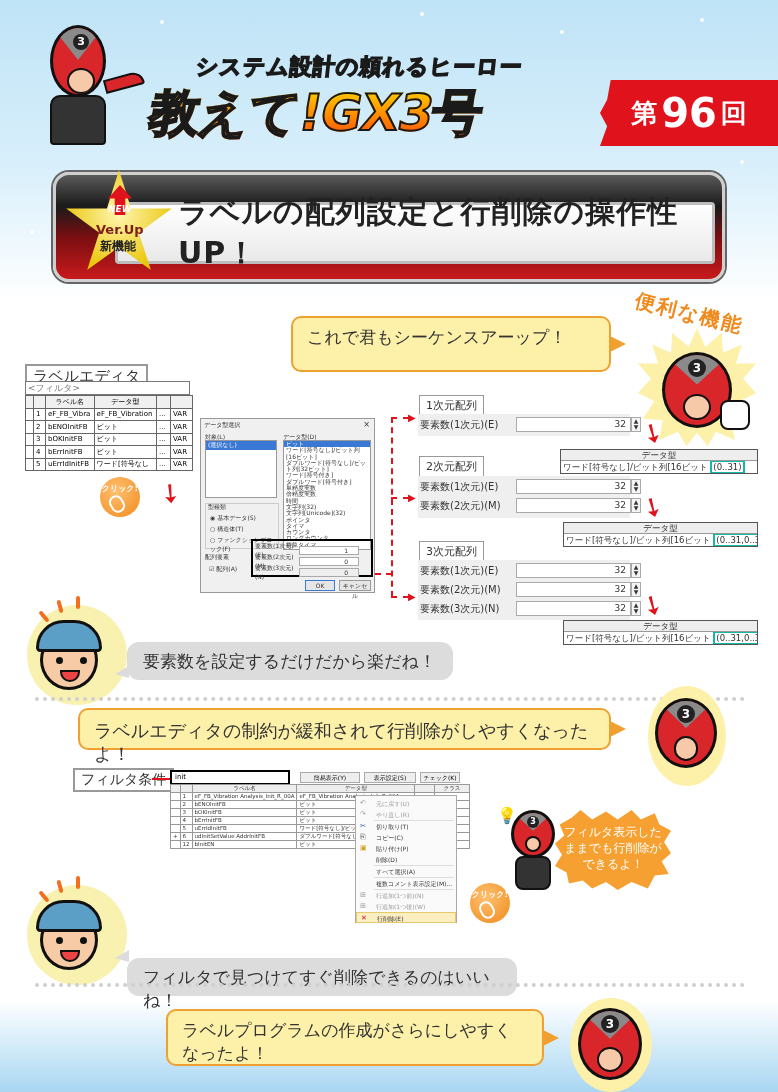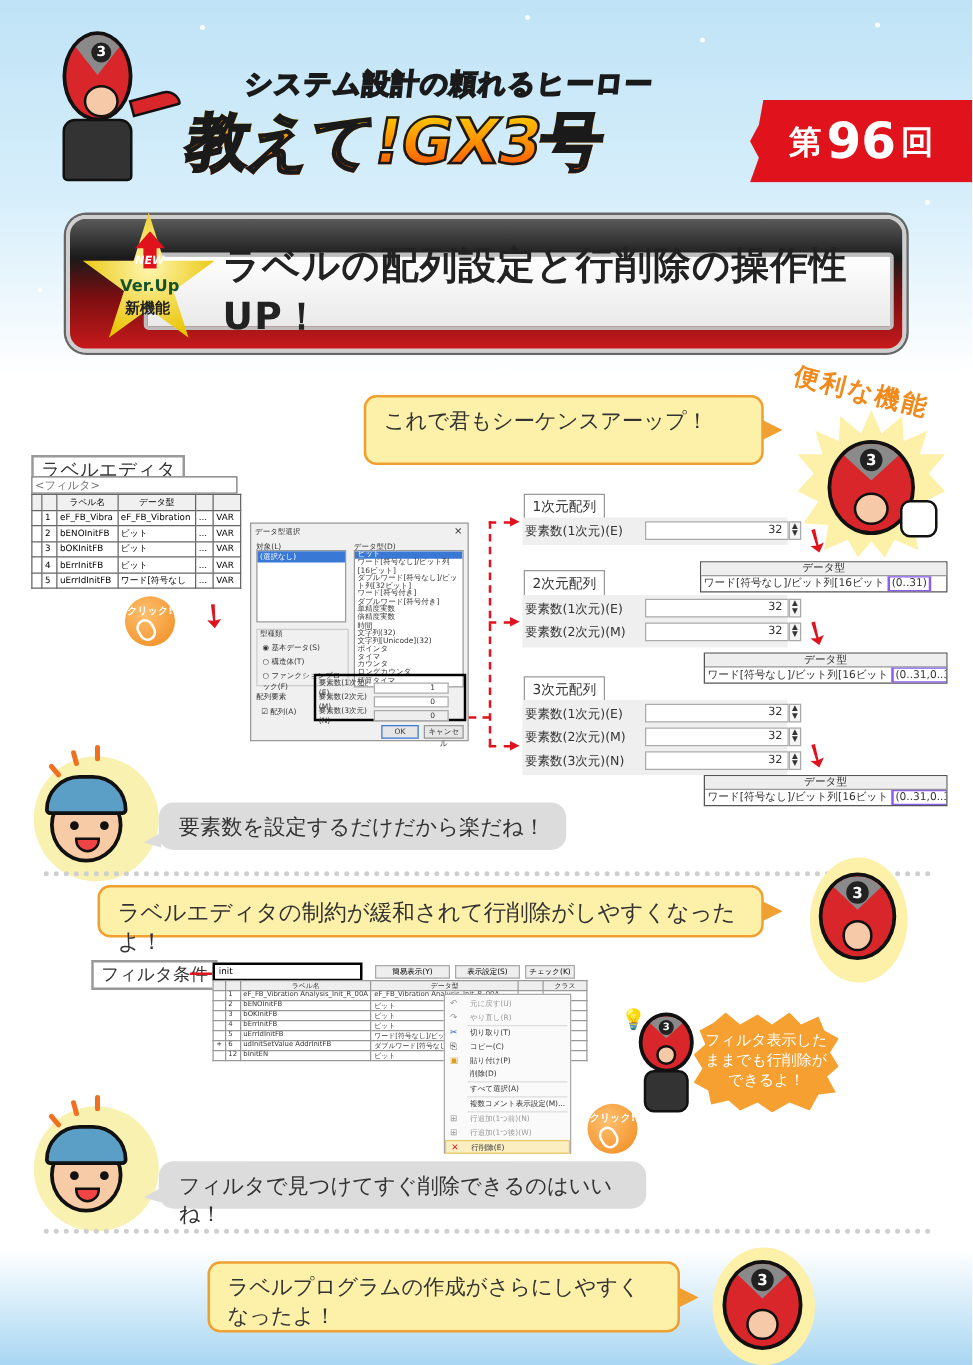--- a/index.html
+++ b/index.html
@@ -21,21 +21,21 @@
 .episode{left:600px;top:80px;width:178px;height:66px;background:#e0121c;clip-path:polygon(6% 0,100% 0,100% 100%,0 100%,4% 70%,0 50%,4% 30%);color:#fff;display:flex;align-items:center;justify-content:center;gap:4px}
 .episode .a{font-size:26px;font-weight:bold}
 .episode .b{font-size:40px;font-weight:bold}
 
 .banner{left:53px;top:172px;width:672px;height:110px;border-radius:16px;background:linear-gradient(180deg,#5a5a5a 0%,#1a1a1a 30%,#7a0e10 60%,#c81a1c 100%);border:3px solid #cfcfcf;box-shadow:0 0 0 2px #666}
 .banner-inner{left:115px;top:202px;width:600px;height:62px;background:linear-gradient(180deg,#fff,#e9e9e9);border:3px solid #bdbdbd;border-radius:4px;display:flex;align-items:center;padding-left:60px}
 .banner-title{font-size:30px;font-weight:bold;color:#222;letter-spacing:1px}
 .starbadge{left:64px;top:170px;width:110px;height:110px;background:radial-gradient(circle at 50% 40%,#fff6b0,#e8c300 70%,#b89300);clip-path:polygon(50% 0%,61% 35%,98% 35%,68% 57%,79% 91%,50% 70%,21% 91%,32% 57%,2% 35%,39% 35%);}
 .badge-arrow{left:108px;top:185px;width:24px;height:30px;background:#e0121c;clip-path:polygon(50% 0,100% 45%,72% 45%,72% 100%,28% 100%,28% 45%,0 45%)}
 .badge-new{left:108px;top:204px;font-size:9px;font-weight:bold;color:#fff;font-style:italic}
-.badge-ver{left:96px;top:222px;font-size:13px;font-weight:bold;color:#14532d}
+.badge-ver{left:96px;top:222px;font-size:13px;font-weight:bold;color:#7f1d1d}
 .badge-sub{left:100px;top:238px;font-size:12px;font-weight:bold;color:#222}
 
 .bubble-y{background:#fdf0a8;border:2px solid #f0a030;border-radius:10px;color:#333;font-size:17px;line-height:23px;padding:8px 14px}
 .bubble-g{background:#dcdcdc;border-radius:12px;color:#333;font-size:17px;padding:8px 16px}
 
 .benri{left:620px;top:300px;width:150px;height:150px}
 .sun{position:absolute;left:18px;top:28px;width:118px;height:118px;background:#fdf0a8;clip-path:polygon(50% 0,57% 16%,71% 4%,72% 21%,88% 14%,83% 30%,100% 30%,89% 43%,100% 55%,86% 62%,96% 77%,79% 78%,82% 95%,66% 88%,59% 100%,50% 89%,41% 100%,34% 88%,18% 95%,21% 78%,4% 77%,14% 62%,0 55%,11% 43%,0 30%,17% 30%,12% 14%,28% 21%,29% 4%,43% 16%);border:0}
 .benri-text{position:absolute;left:14px;top:0;font-size:20px;font-weight:bold;color:#f08a1c;transform:rotate(14deg);letter-spacing:2px}
 .mini-head{position:absolute;border-radius:50%;background:#d8262b;border:3px solid #111;overflow:hidden}
 .mini-head .gray{position:absolute;left:0;top:0;width:100%;height:42%;background:#8a8a8a;clip-path:polygon(0 0,100% 0,50% 100%)}
@@ -66,21 +66,21 @@
 
 .arr-tag{background:#fff;border:1px solid #999;font-size:11px;color:#333;padding:2px 6px}
 .arr-panel{background:#efefef}
 .arr-row{position:absolute;display:flex;align-items:center;font-size:10px;color:#333}
 .arr-row .lbl{width:96px}
 .arr-input{width:115px;height:15px;background:#fff;border:1px solid #aaa;text-align:right;padding-right:4px;font-size:9px;line-height:13px}
 .spin{width:10px;height:15px;border:1px solid #aaa;background:#f5f5f5;font-size:6px;line-height:6px;text-align:center}
 .dtbox{border:1px solid #555;background:#fff;font-size:8.5px;color:#333}
 .dtbox .h{background:#eee;text-align:center;border-bottom:1px solid #999;height:11px;line-height:11px}
 .dtbox .v{height:12px;line-height:12px;padding-left:2px;white-space:nowrap;overflow:hidden}
-.dtbox .v span{border:2px solid #8b5cf6;padding:0 1px}
+.dtbox .v span{border:2px solid #14b8a6;padding:0 1px}
 .dash-v{border-left:2px dashed #e0121c}
 .dash-h{border-top:2px dashed #e0121c}
 .dotline{left:35px;width:710px;height:0;border-top:4px dotted #cfcfcf}
 
 .boy-bg{width:112px;height:112px;border-radius:50%;background:#f8f1b0}
 .boy-face{position:absolute;left:24px;top:34px;width:62px;height:64px;border-radius:50%;background:#f6cba6;border:3px solid #111}
 .boy-cap{position:absolute;left:20px;top:22px;width:70px;height:38px;background:#5b9ec6;border:3px solid #111;border-radius:40px 40px 6px 6px}
 .boy-eye{position:absolute;width:7px;height:7px;border-radius:50%;background:#111}
 .boy-mouth{position:absolute;left:44px;top:76px;width:20px;height:12px;background:#e44;border:2px solid #111;border-radius:0 0 12px 12px}
 .spark{position:absolute;width:4px;height:13px;background:#f07020;border-radius:2px}
@@ -471,21 +471,21 @@
   <div class="boy-bg" style="position:absolute;left:5px;top:5px;width:100px;height:100px"></div>
   <div class="spark" style="left:20px;top:10px;transform:rotate(-40deg)"></div>
   <div class="spark" style="left:36px;top:0;transform:rotate(-15deg)"></div>
   <div class="spark" style="left:54px;top:-4px"></div>
   <div class="boy-face" style="left:18px;top:30px;width:58px;height:60px"></div>
   <div class="boy-cap" style="left:14px;top:20px;width:66px;height:32px"></div>
   <div class="boy-eye" style="left:34px;top:57px"></div>
   <div class="boy-eye" style="left:58px;top:57px"></div>
   <div class="boy-mouth" style="left:38px;top:70px"></div>
 </div>
-<div class="abs bubble-g" style="left:127px;top:929px;width:390px;height:38px">フィルタで見つけてすぐ削除できるのはいいね！</div>
+<div class="abs bubble-g" style="left:127px;top:958px;width:390px;height:38px">フィルタで見つけてすぐ削除できるのはいいね！</div>
 <div class="abs" style="left:115px;top:950px;width:0;height:0;border-top:8px solid transparent;border-bottom:4px solid transparent;border-right:14px solid #dcdcdc"></div>
 
 <div class="abs dotline" style="top:983px"></div>
 
 <div class="abs bubble-y" style="left:166px;top:1009px;width:378px;height:57px">
   <div>ラベルプログラムの作成がさらにしやすくなったよ！</div>
 </div>
 <div class="abs" style="left:543px;top:1030px;width:0;height:0;border-top:8px solid transparent;border-bottom:8px solid transparent;border-left:16px solid #f0a030"></div>
 <div class="abs" style="left:570px;top:998px;width:82px;height:94px;border-radius:50%;background:#fdf0a8"></div>
 <div class="mini-head" style="left:578px;top:1008px;width:64px;height:72px">

